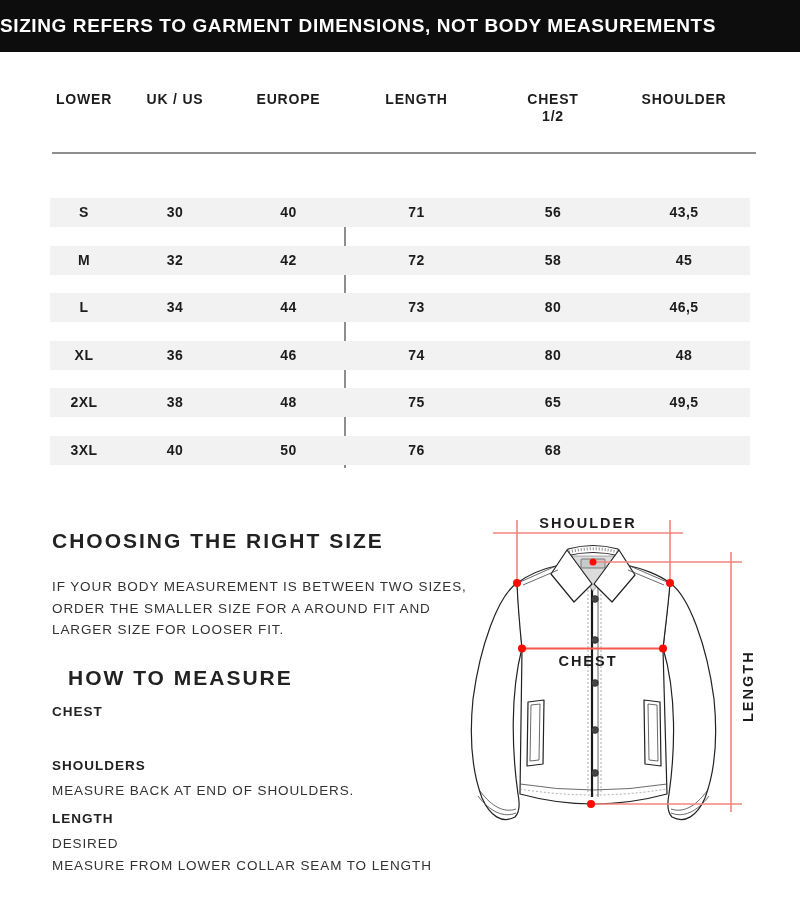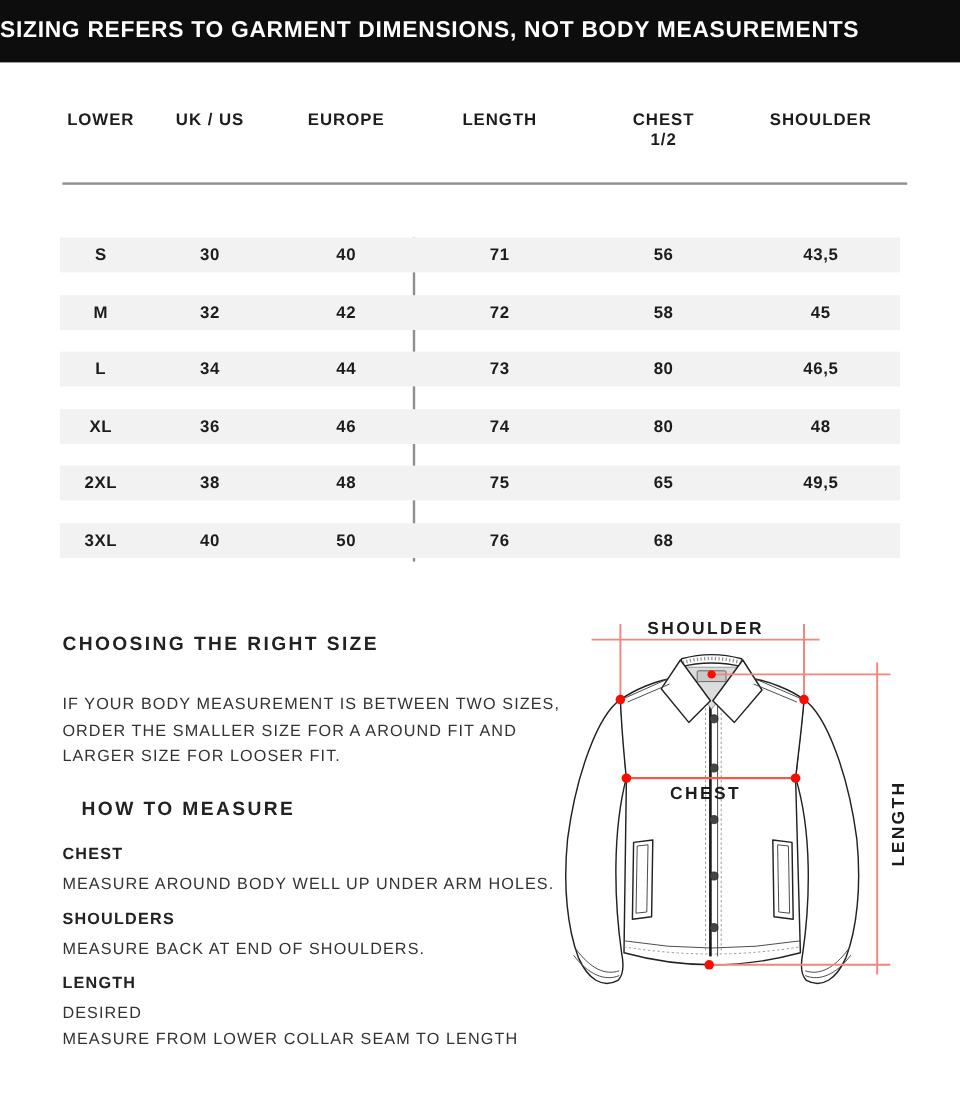--- a/index.html
+++ b/index.html
@@ -19,21 +19,21 @@
   .tbl-header { position:absolute; left:50px; top:91px; }
   .th { text-align:center; font-size:14px; font-weight:700; letter-spacing:0.8px; line-height:17px; }
   .th .sub { font-weight:700; }
   .header-rule { position:absolute; left:52px; top:152px; width:704px; height:2px; background:#8e8e8e; }
   .col-divider { position:absolute; left:344px; top:198px; width:2px; height:270px; background:#8e8e8e; }
   .trow { position:absolute; left:50px; height:29px; background:#f2f2f2; }
   .trow .td { text-align:center; font-size:14px; font-weight:700; letter-spacing:0.5px; line-height:29px; }
   .r0{top:198px;} .r1{top:246px;} .r2{top:293px;} .r3{top:341px;} .r4{top:388px;} .r5{top:436px;}
 
   
-  .sec-h { position:absolute; left:52px; font-size:16px; font-weight:700; letter-spacing:2px; color:#222; white-space:nowrap; }
+  .sec-h { position:absolute; left:52px; font-size:21px; font-weight:700; letter-spacing:2px; color:#222; white-space:nowrap; }
   .h-choosing { top:529px; }
   .h-how { top:666px;margin-left:16px; }
   .body-lines { position:absolute; left:52px; font-size:13.5px; font-weight:400; letter-spacing:0.9px; color:#333; }
   .body-lines div { line-height:21.5px; white-space:nowrap; }
   .p-choosing { top:576px; }
   .sub-h { position:absolute; left:52px; font-size:13.5px; font-weight:700; letter-spacing:1px; color:#222; white-space:nowrap; }
   .sub-t { position:absolute; left:52px; font-size:13.5px; font-weight:400; letter-spacing:0.9px; color:#333; }
   .sub-t div { line-height:21.5px; white-space:nowrap; }
   .h-chest{top:704px;} .t-chest{top:726px;}
   .h-shoulders{top:758px;} .t-shoulders{top:780px;}
@@ -137,23 +137,20 @@
   <div class="sec-h h-choosing">CHOOSING THE RIGHT SIZE</div>
   <div class="body-lines p-choosing">
     <div>IF YOUR BODY MEASUREMENT IS BETWEEN TWO SIZES,</div>
     <div>ORDER THE SMALLER SIZE FOR A AROUND FIT AND</div>
     <div>LARGER SIZE FOR LOOSER FIT.</div>
   </div>
 
   <div class="sec-h h-how">HOW TO MEASURE</div>
 
   <div class="sub-h h-chest">CHEST</div>
-  <div class="sub-t t-chest">
-    <div>MEASURE AROUND BODY WELL UP UNDER ARM HOLES.</div>
-  </div>
 
   <div class="sub-h h-shoulders">SHOULDERS</div>
   <div class="sub-t t-shoulders">
     <div>MEASURE BACK AT END OF SHOULDERS.</div>
   </div>
 
   <div class="sub-h h-length">LENGTH</div>
   <div class="sub-t t-length">
     <div>DESIRED</div>
     <div>MEASURE FROM LOWER COLLAR SEAM TO LENGTH</div>

